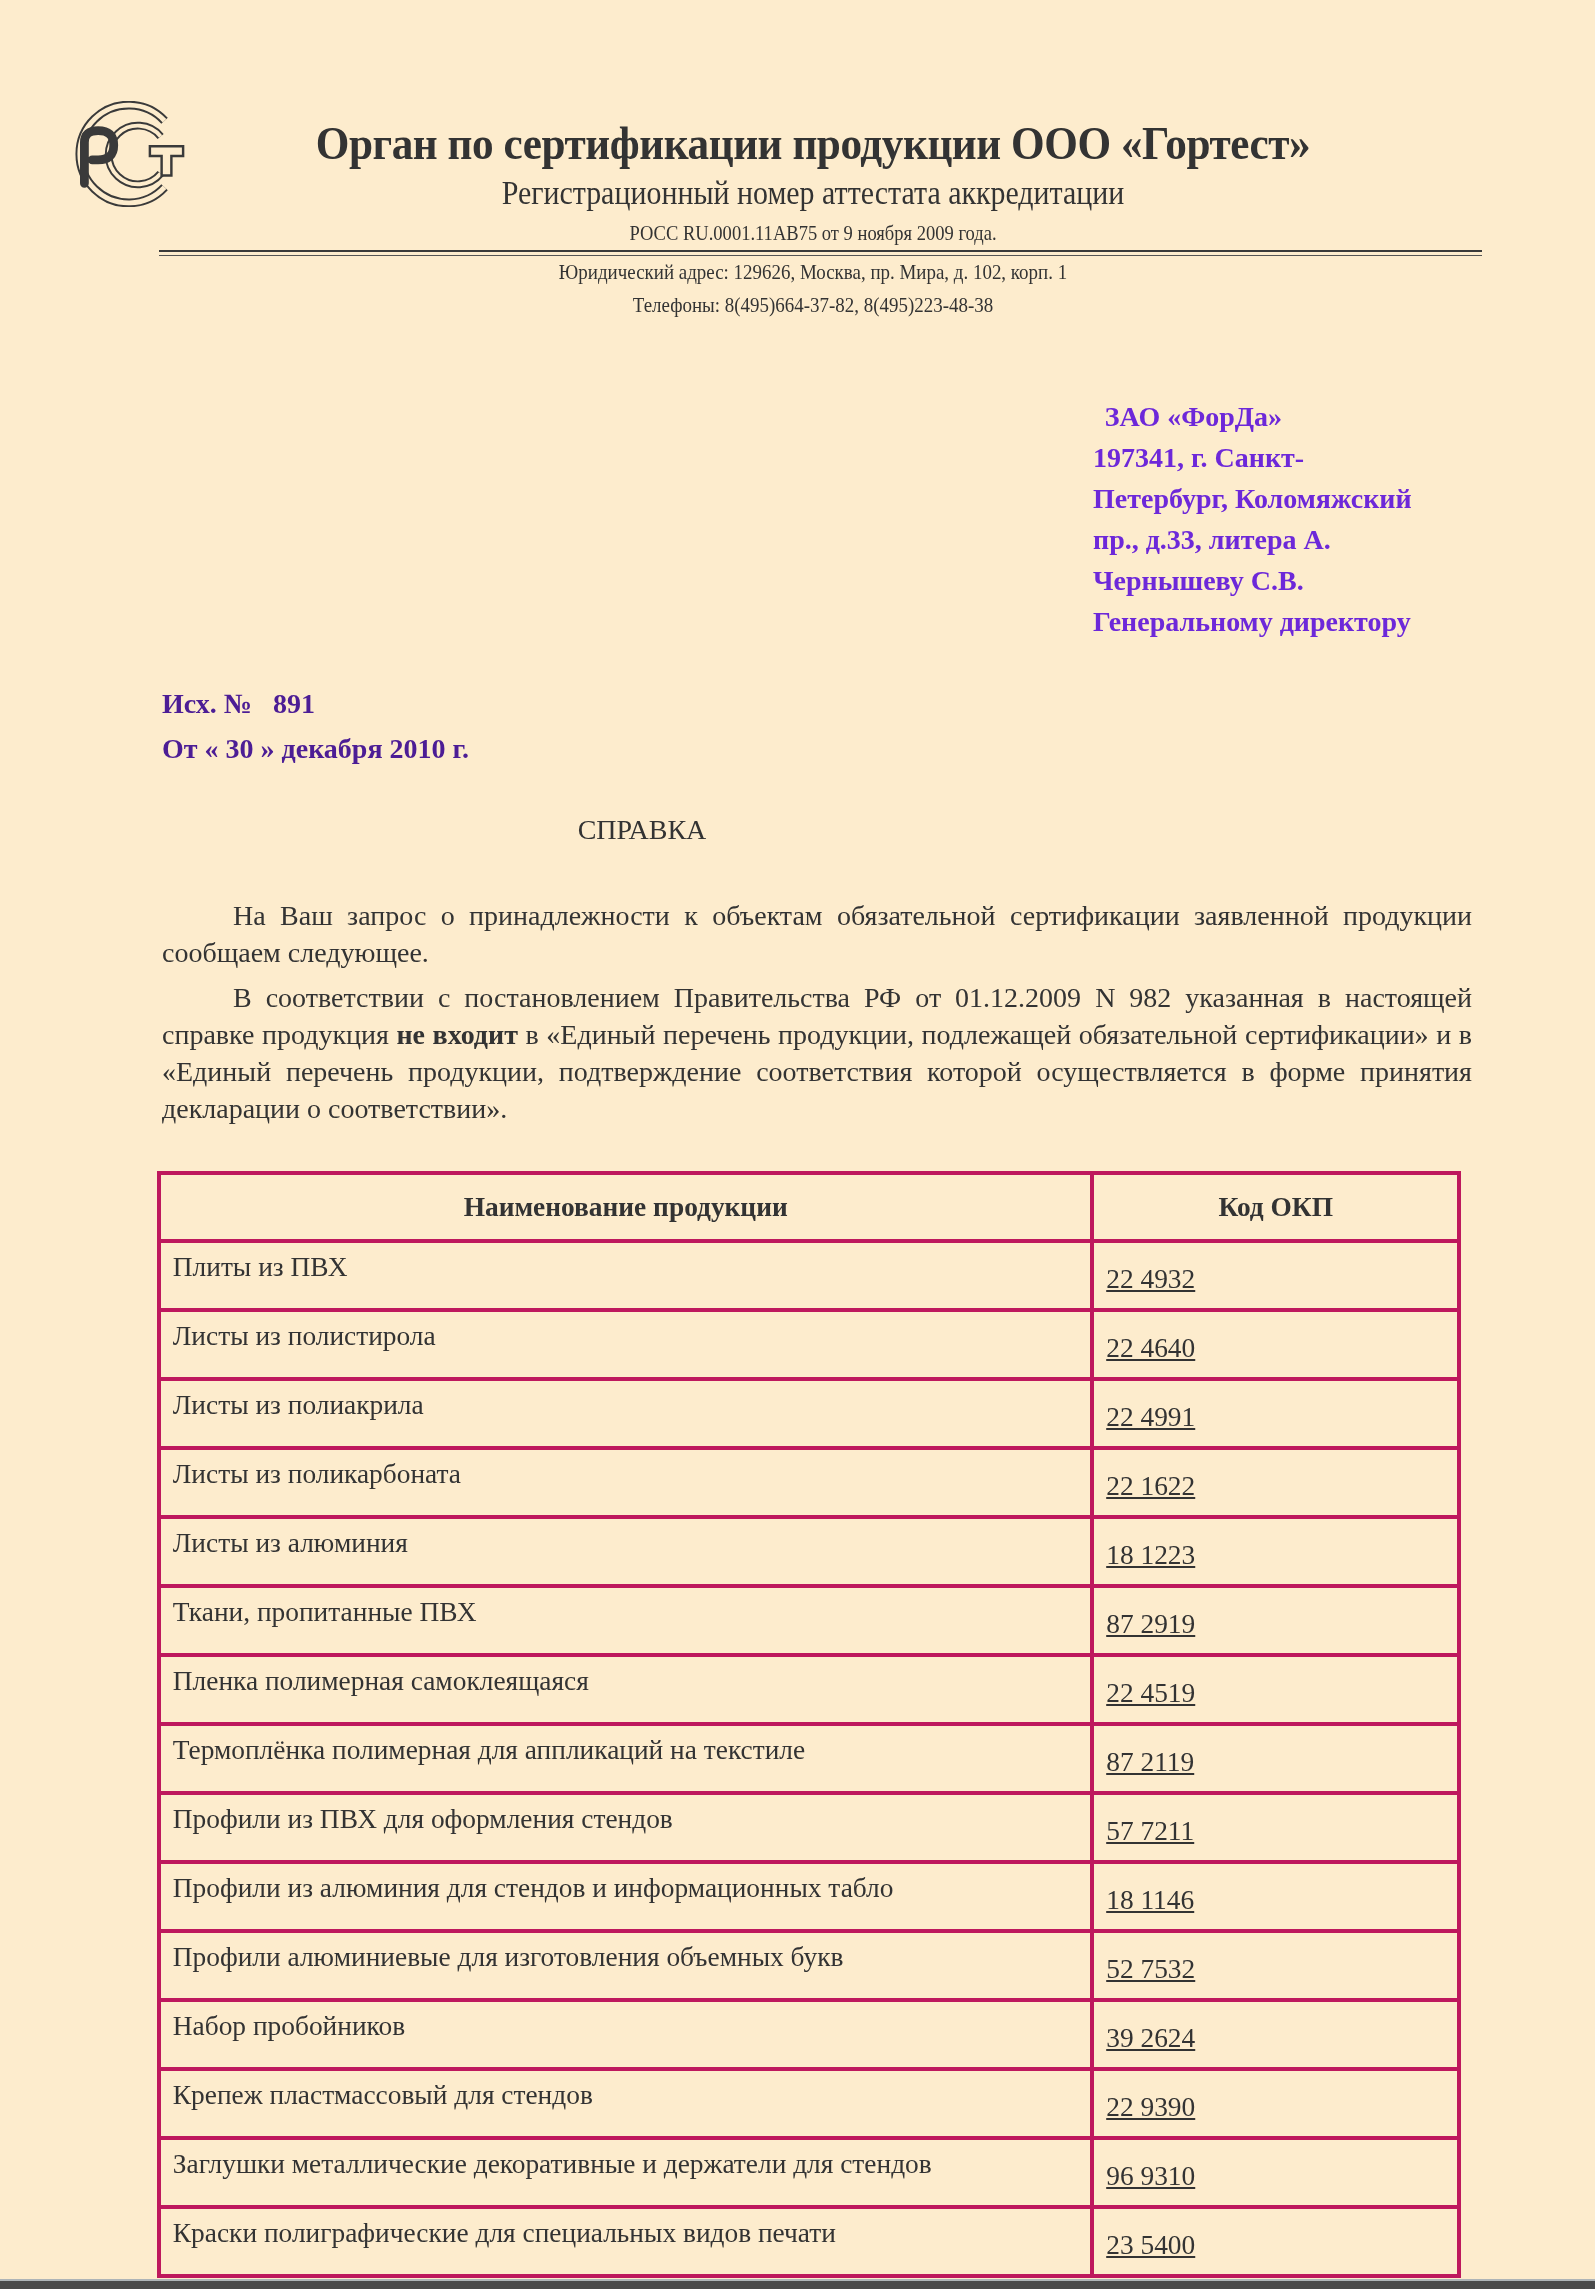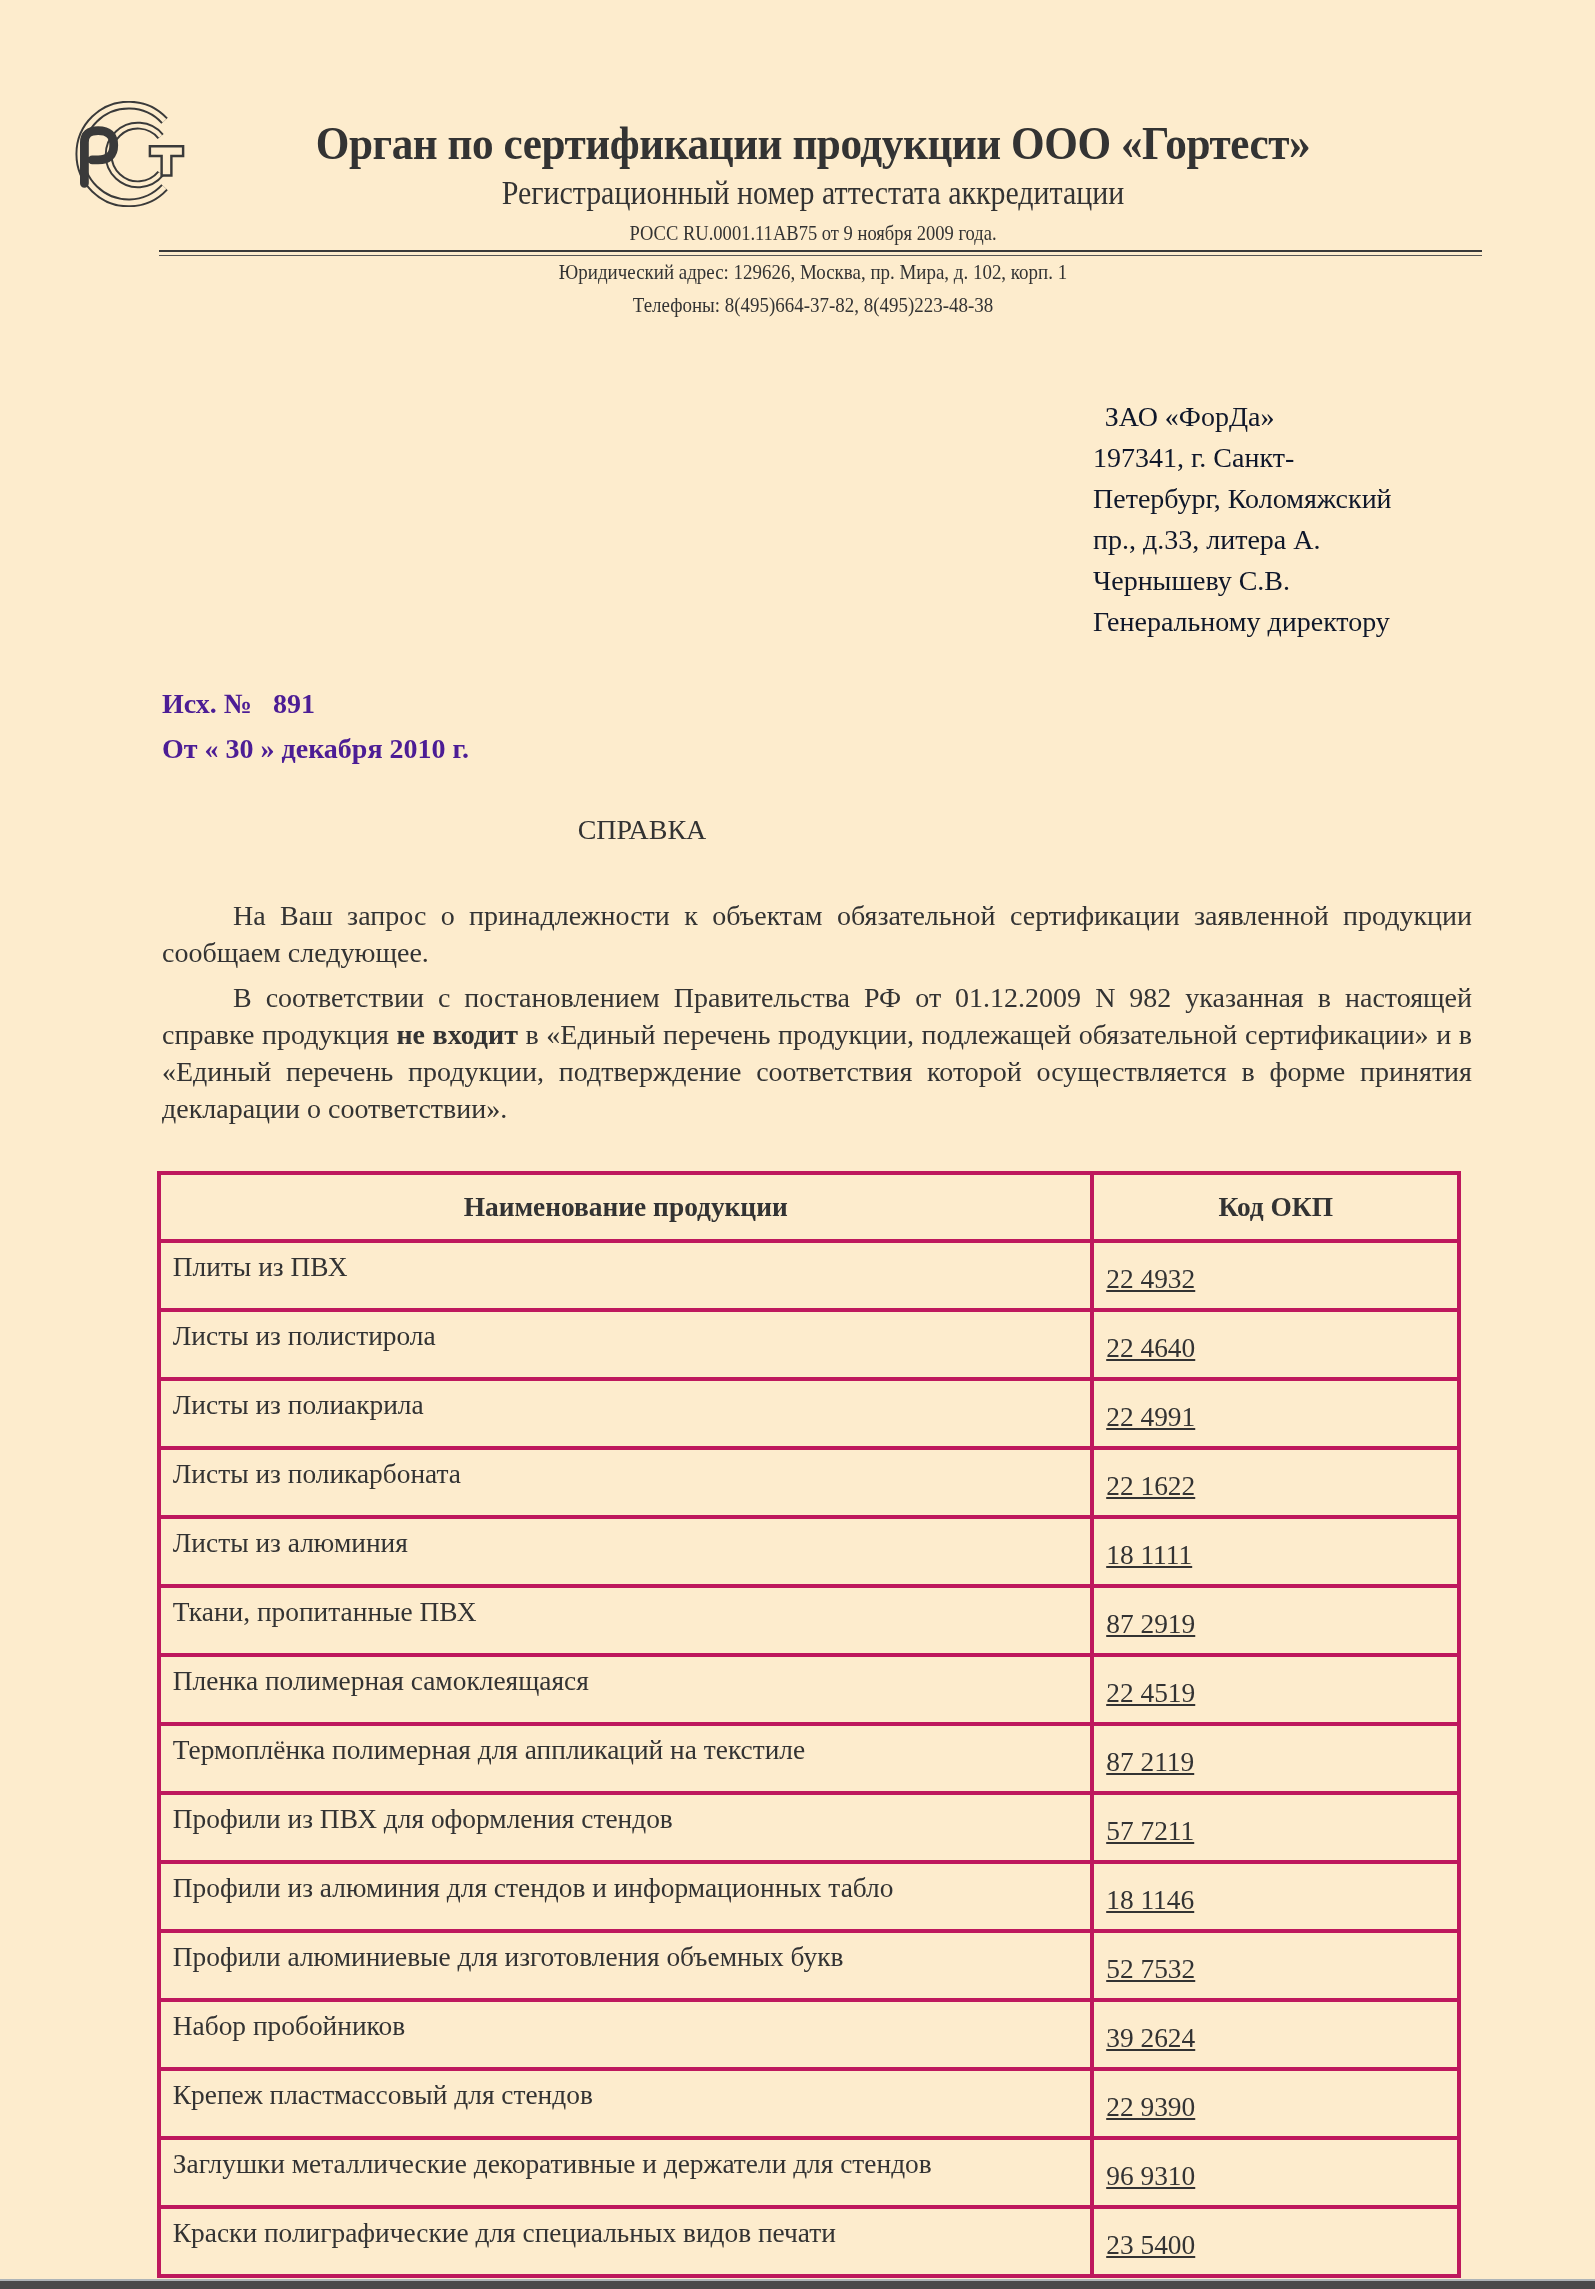--- a/index.html
+++ b/index.html
@@ -30,21 +30,21 @@
   .org-addr {
     left: 225px; top: 261px; width: 1176px; text-align: center;
     font-size: 20.6px; color: #333; transform: scaleX(0.92);
   }
   .org-phone {
     left: 225px; top: 294px; width: 1176px; text-align: center;
     font-size: 20.6px; color: #333; transform: scaleX(0.92);
   }
   .recipient {
     left: 1093px; top: 396px; width: 470px;
-    font-size: 28px; font-weight: normal; line-height: 41px; color: #0f172a;
+    font-size: 28px; font-weight: bold; line-height: 41px; color: #6d28d9;
   }
   .recipient .first { padding-left: 11.8px; }
   .ref { left: 162px; top: 681px; font-size: 28px; font-weight: bold; line-height: 45px; color: #4c1d95; }
   .doc-title {
     left: 0; width: 1284px; top: 814px; text-align: center;
     font-size: 28px; color: #333;
   }
   .body-text {
     left: 162px; top: 897px; width: 1310px;
     font-size: 28px; line-height: 37px; text-align: justify; color: #333;
@@ -131,21 +131,21 @@
       <tr>
         <td class="name">Листы из полиакрила</td>
         <td class="code">22 4991</td>
       </tr>
       <tr>
         <td class="name">Листы из поликарбоната</td>
         <td class="code">22 1622</td>
       </tr>
       <tr>
         <td class="name">Листы из алюминия</td>
-        <td class="code">18 1111</td>
+        <td class="code">18 1223</td>
       </tr>
       <tr>
         <td class="name">Ткани, пропитанные ПВХ</td>
         <td class="code">87 2919</td>
       </tr>
       <tr>
         <td class="name">Пленка полимерная самоклеящаяся</td>
         <td class="code">22 4519</td>
       </tr>
       <tr>

